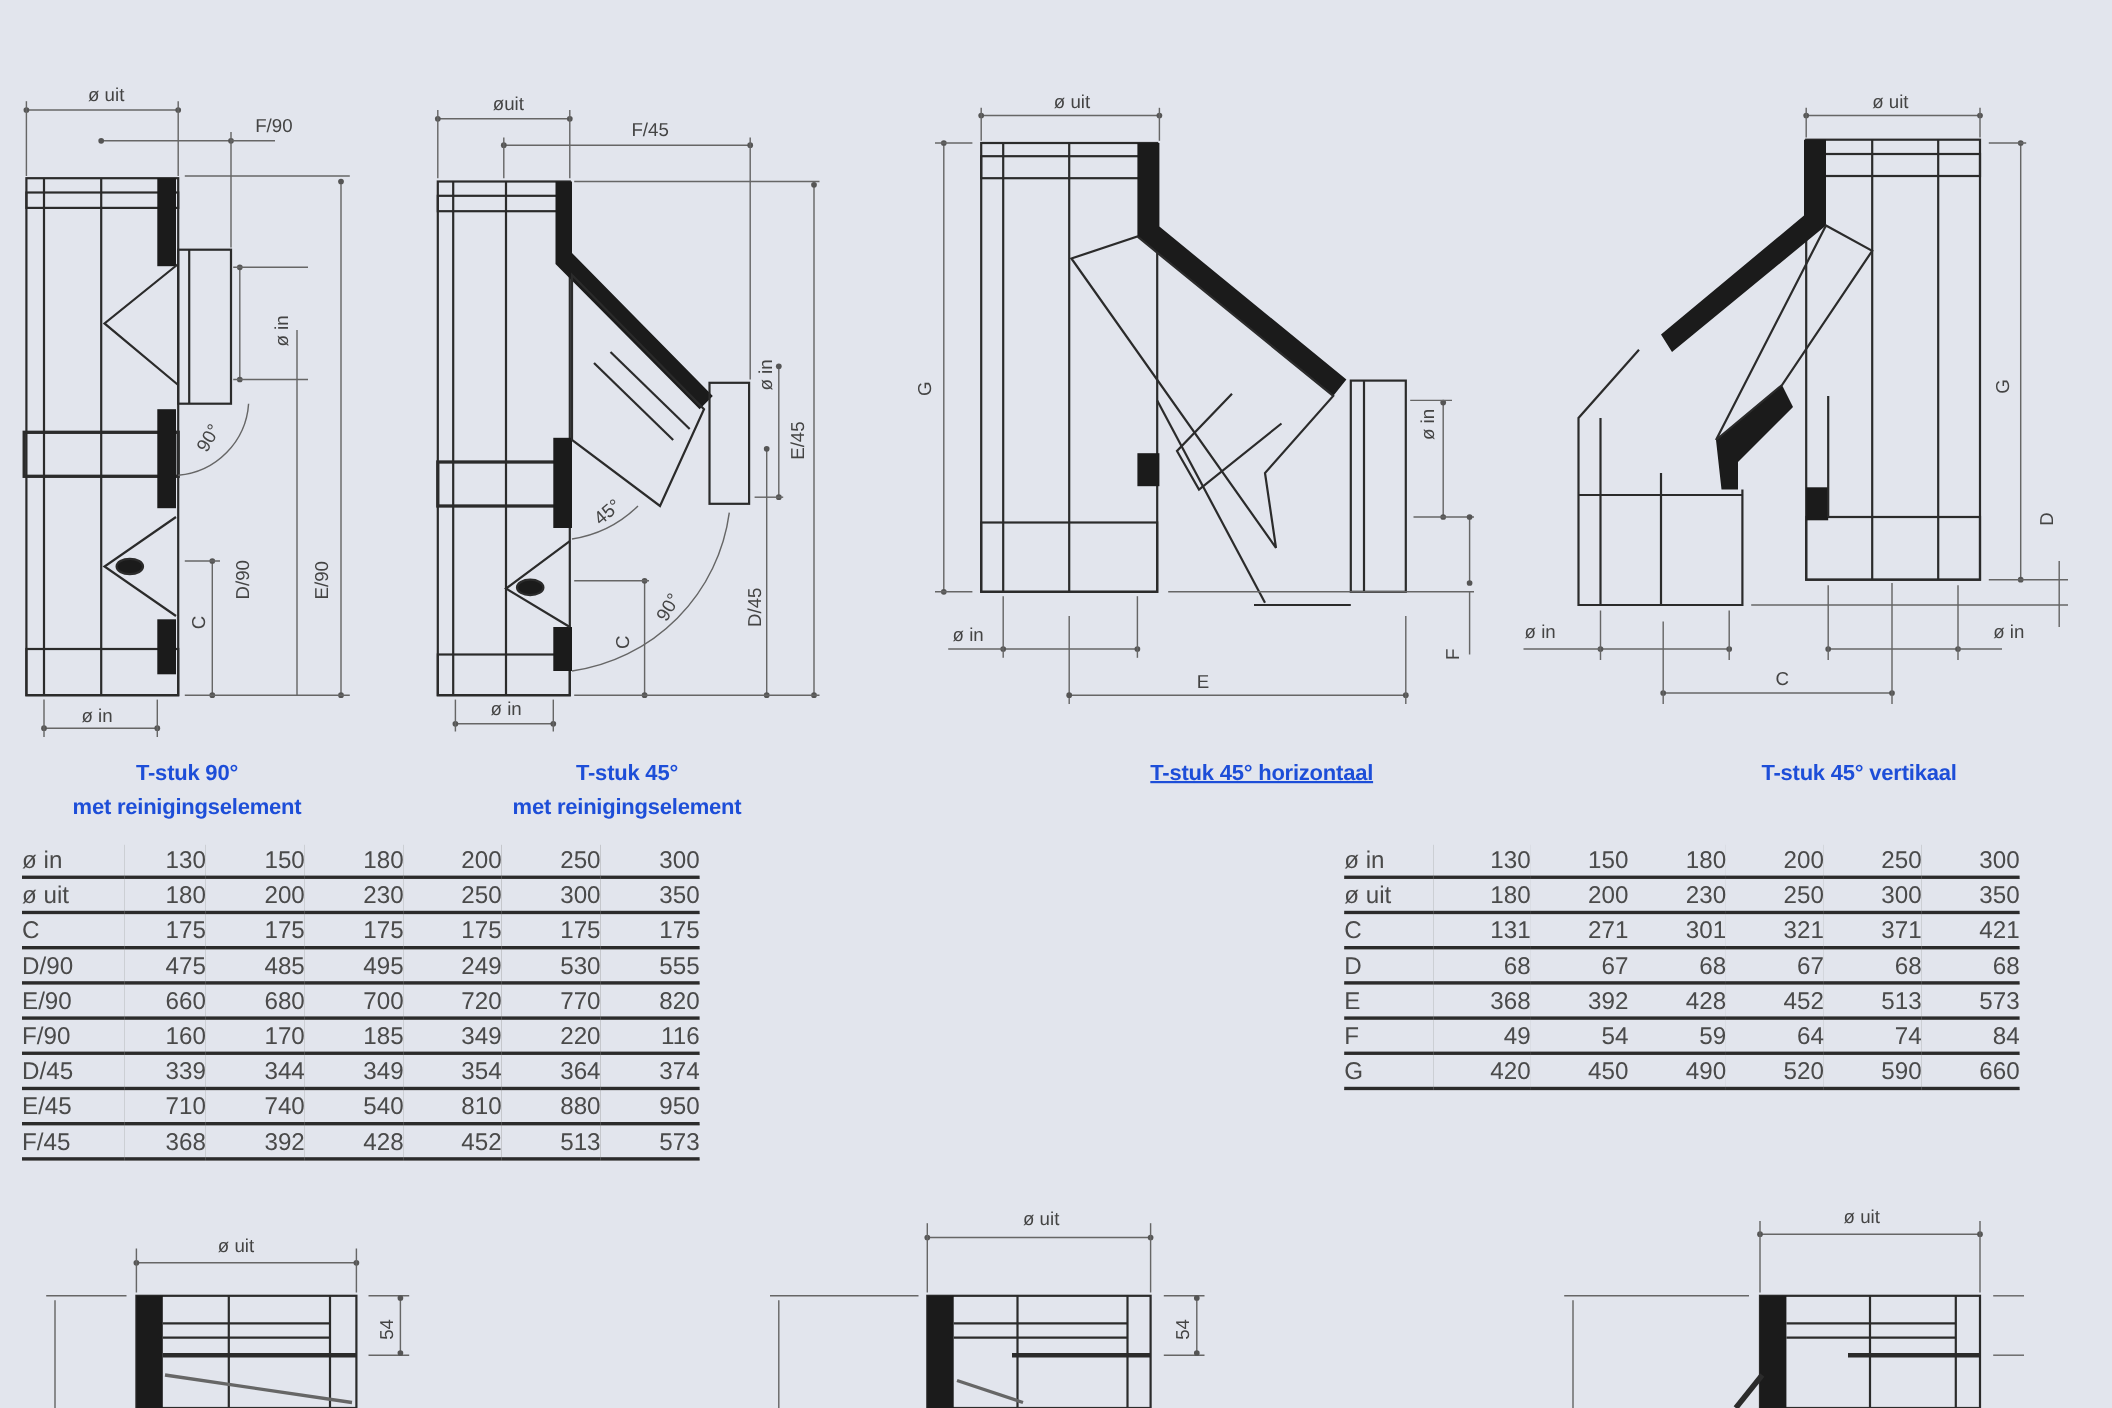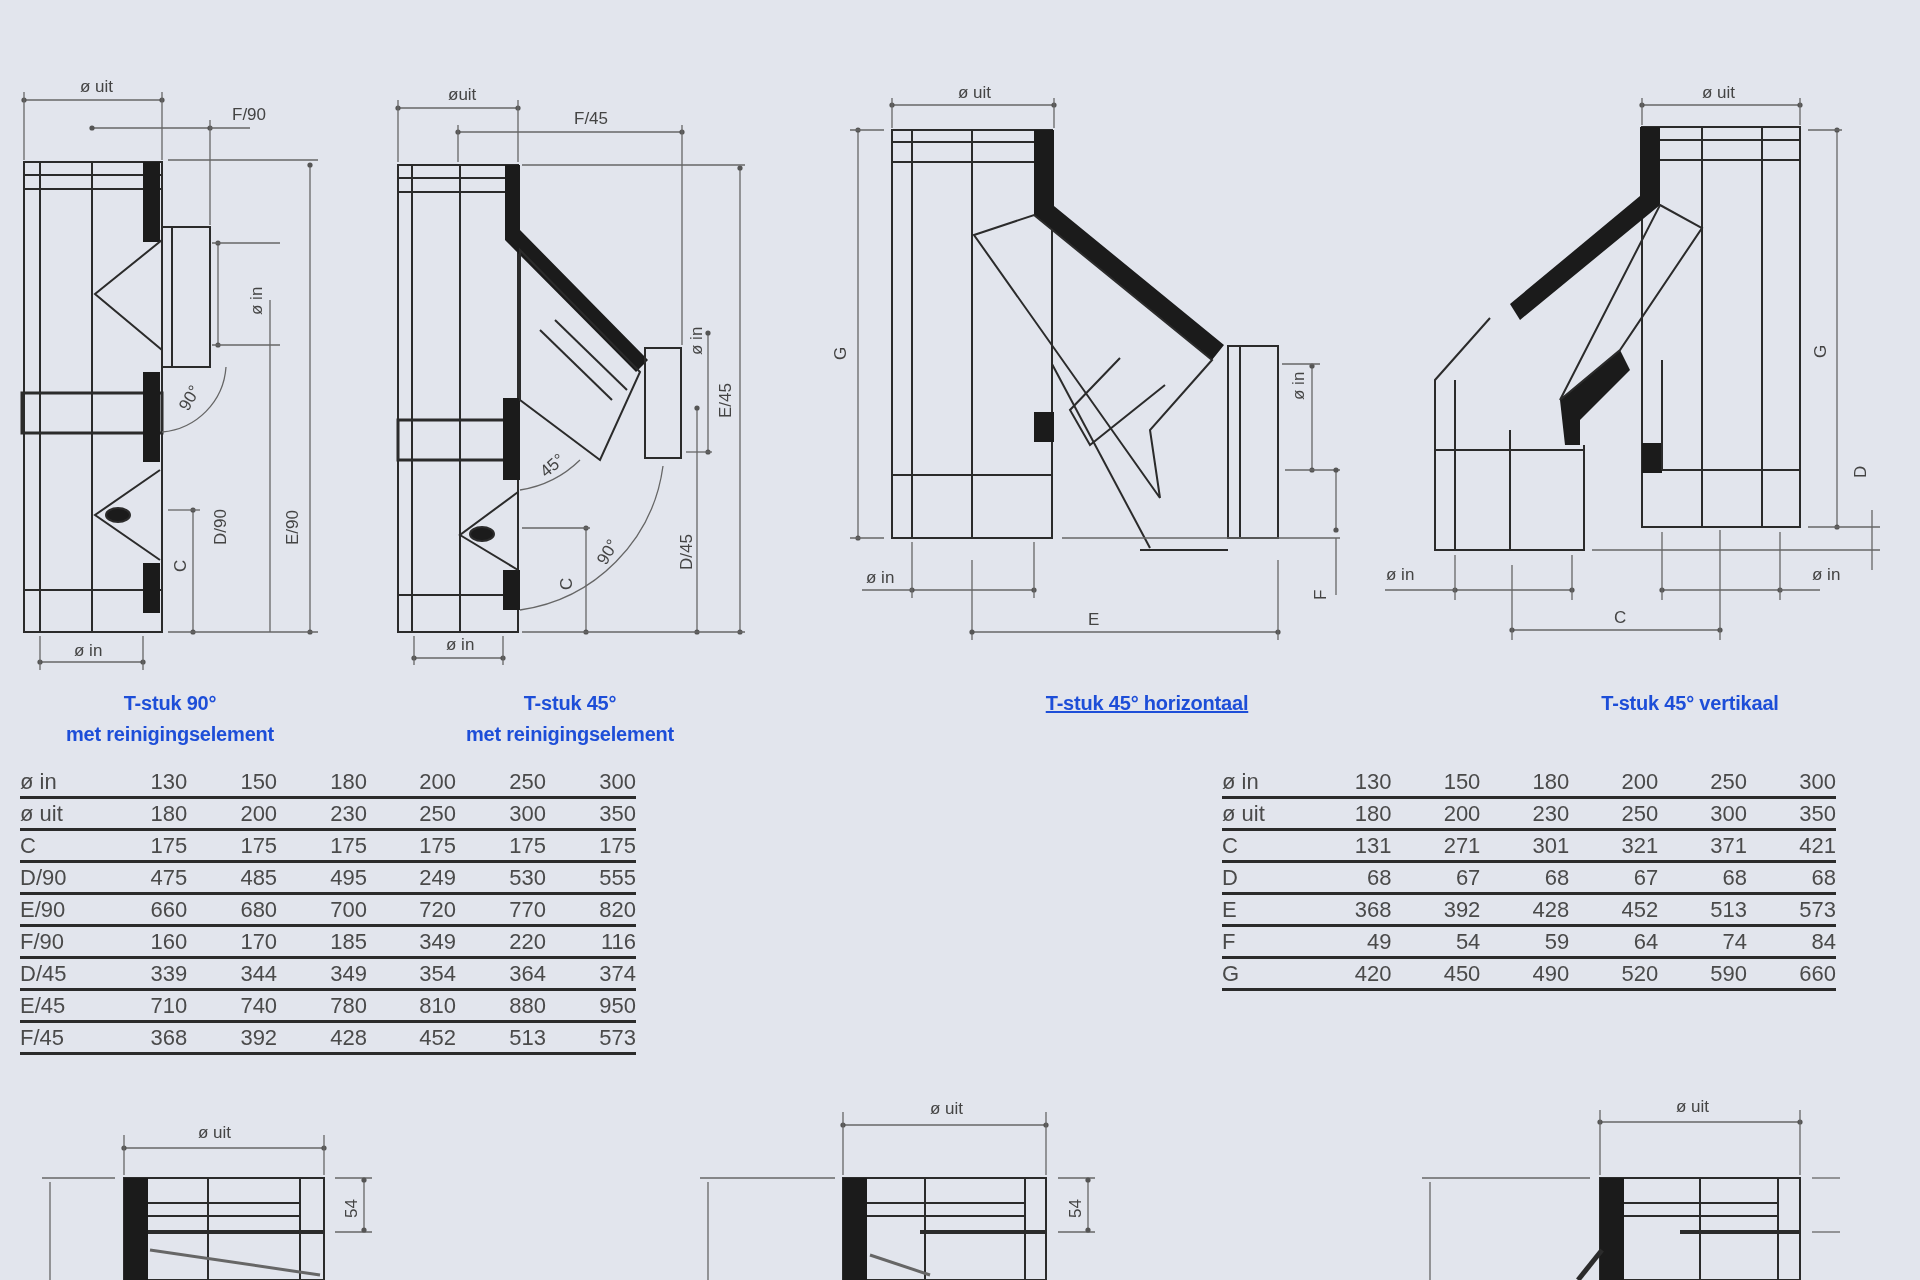--- a/index.html
+++ b/index.html
@@ -378,21 +378,21 @@
     <td>344</td>
     <td>349</td>
     <td>354</td>
     <td>364</td>
     <td>374</td>
   </tr>
   <tr>
     <td class="rl">E/45</td>
     <td>710</td>
     <td>740</td>
-    <td>780</td>
+    <td>540</td>
     <td>810</td>
     <td>880</td>
     <td>950</td>
   </tr>
   <tr>
     <td class="rl">F/45</td>
     <td>368</td>
     <td>392</td>
     <td>428</td>
     <td>452</td>

